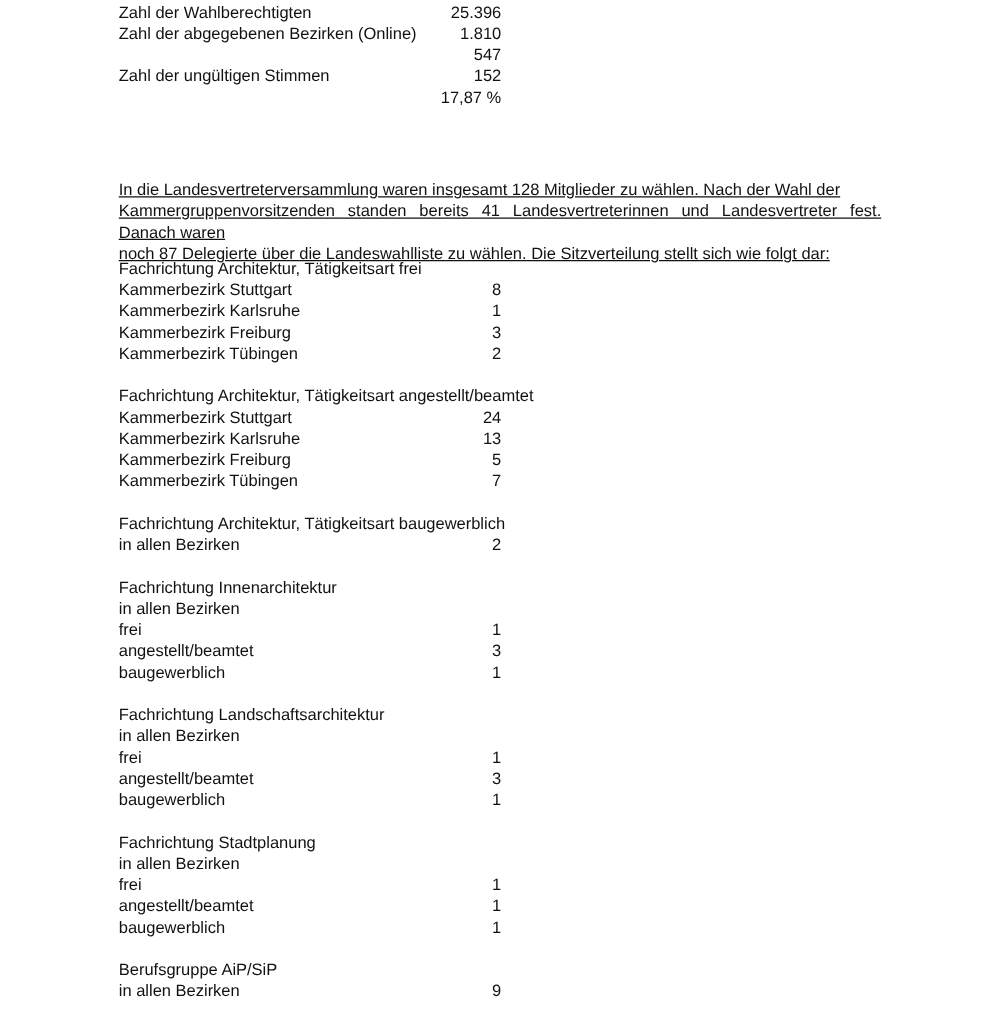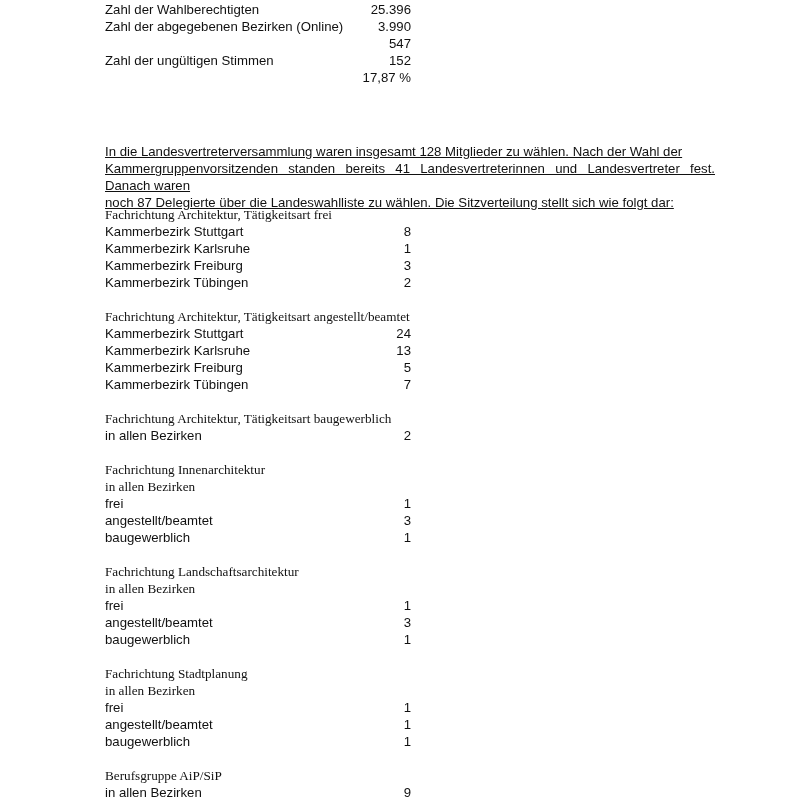--- a/index.html
+++ b/index.html
@@ -1,39 +1,39 @@
 <!DOCTYPE html>
 <html><head>
 <meta charset="utf-8">
 <style>
   html, body { margin: 0; padding: 0; background: #ffffff; }
   body { width: 800px; height: 807px; overflow: hidden; position: relative;
          font-family: "Liberation Sans", sans-serif; color: #111; font-size: 13.2px; }
-  .page { position: absolute; left: 10px; top: 0; width: 758px; height: 807px; }
+  .page { position: absolute; left: 0; top: 0; width: 758px; height: 807px; }
   .row { position: absolute; left: 95px; width: 306px; height: 17px; line-height: 17px; }
   .row .lbl { position: absolute; left: 0; top: 0; white-space: nowrap; }
   .row .val { position: absolute; right: 0; top: 0; text-align: center; white-space: nowrap; }
   .para { position: absolute; left: 95px; top: 143px; width: 610px; line-height: 17px;
           text-align: justify; text-align-last: left; text-decoration: underline; }
   .para p { margin: 0; }
-  .heading { position: absolute; left: 95px; height: 17px; line-height: 17px; white-space: nowrap; font-family: Liberation Serif, serif; }
+  .heading { position: absolute; left: 95px; height: 17px; line-height: 17px; white-space: nowrap; }
 </style>
 </head>
 <body>
 
 <div class="page">
 
   <div>
     <div class="row" style="top:1px">
       <span class="lbl">Zahl der Wahlberechtigten</span>
       <span class="val">25.396</span>
     </div>
     <div class="row" style="top:18px">
       <span class="lbl">Zahl der abgegebenen Bezirken (Online)</span>
-      <span class="val">3.990</span>
+      <span class="val">1.810</span>
     </div>
     <div class="row" style="top:35px">
       <span class="val">547</span>
     </div>
     <div class="row" style="top:52px">
       <span class="lbl">Zahl der ungültigen Stimmen</span>
       <span class="val">152</span>
     </div>
     <div class="row" style="top:69px">
       <span class="val">17,87 %</span>

